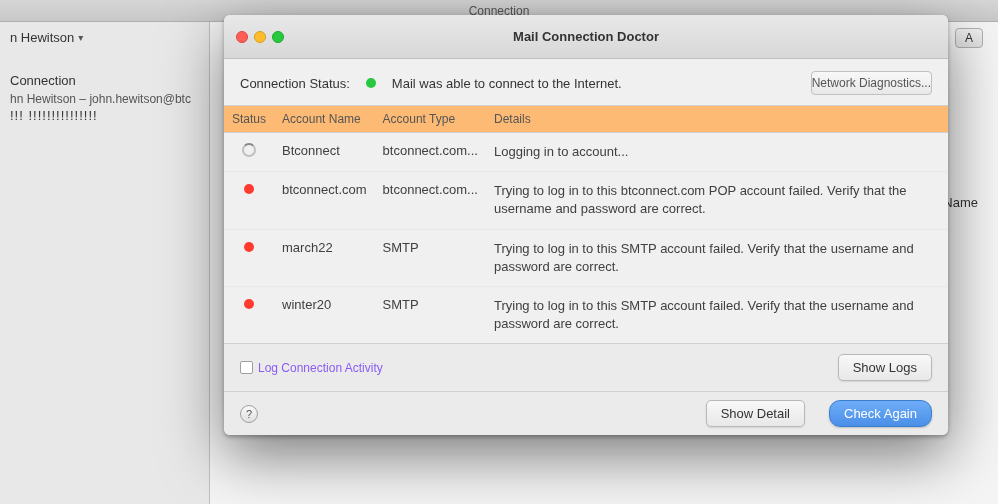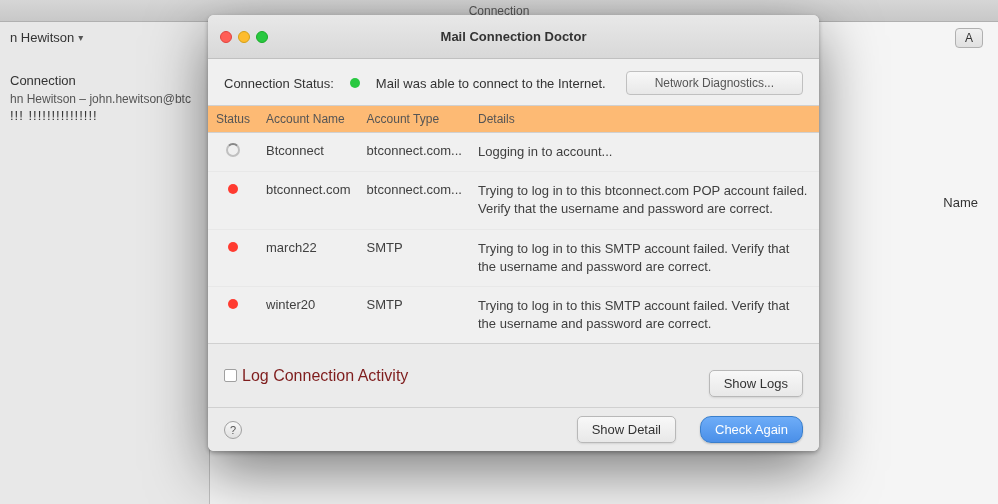--- a/index.html
+++ b/index.html
@@ -116,22 +116,22 @@
       align-items: center;
       justify-content: center;
       font-size: 12px;
       color: #333;
     }
 
     
     .dialog {
       position: absolute;
       top: 15px;
-      left: 208px;
-      width: 611px;
+      left: 224px;
+      width: 724px;
       background: #f0f0f0;
       border-radius: 6px;
       box-shadow: 0 20px 60px rgba(0,0,0,0.5), 0 2px 4px rgba(0,0,0,0.3);
       overflow: hidden;
     }
 
     .dialog-titlebar {
       height: 44px;
       background: linear-gradient(to bottom, #e8e8e8, #d8d8d8);
       border-bottom: 1px solid #c0c0c0;
@@ -198,21 +198,21 @@
       background: #28c840;
       flex-shrink: 0;
     }
 
     .status-text {
       font-size: 13px;
       color: #333;
     }
 
     .network-diag-btn {
-      padding: 4px 28px;
+      padding: 4px 0;
       background: linear-gradient(to bottom, #f8f8f8, #e8e8e8);
       border: 1px solid #c0c0c0;
       border-radius: 4px;
       font-size: 12px;
       color: #555;
       cursor: pointer;
     }
 
     
     .accounts-table {
@@ -315,28 +315,27 @@
 
     .checkbox {
       width: 13px;
       height: 13px;
       border: 1px solid #a0a0a0;
       background: white;
       border-radius: 2px;
     }
 
     .checkbox-label {
-      font-size: 16px;
-      color: #7f1d1d;
+      font-size: 12px;
+      color: #8b5cf6;
     }
 
     .bottom-right {
       display: flex;
       gap: 8px;
-      margin-top: 16px;
     }
 
     .btn-standard {
       padding: 5px 14px;
       background: linear-gradient(to bottom, #f8f8f8, #e8e8e8);
       border: 1px solid #b8b8b8;
       border-radius: 5px;
       font-size: 13px;
       color: #333;
       cursor: pointer;

